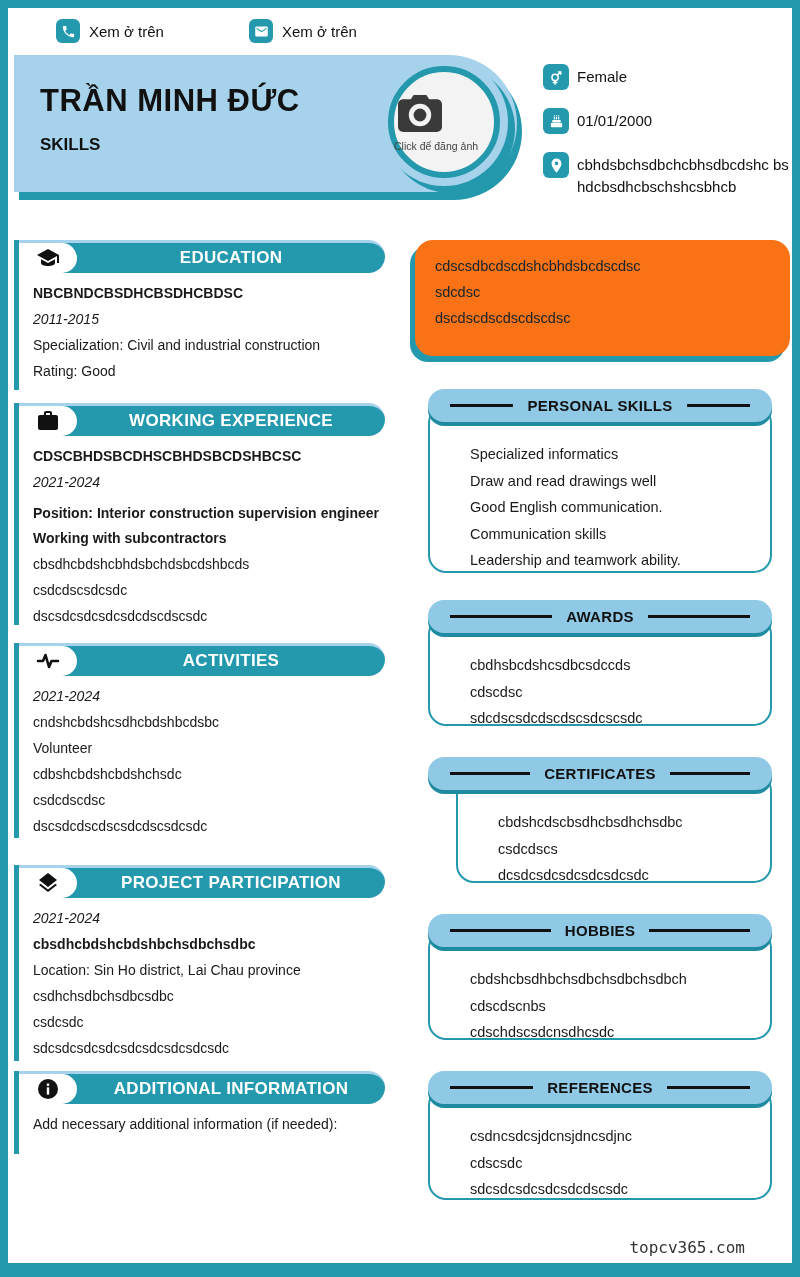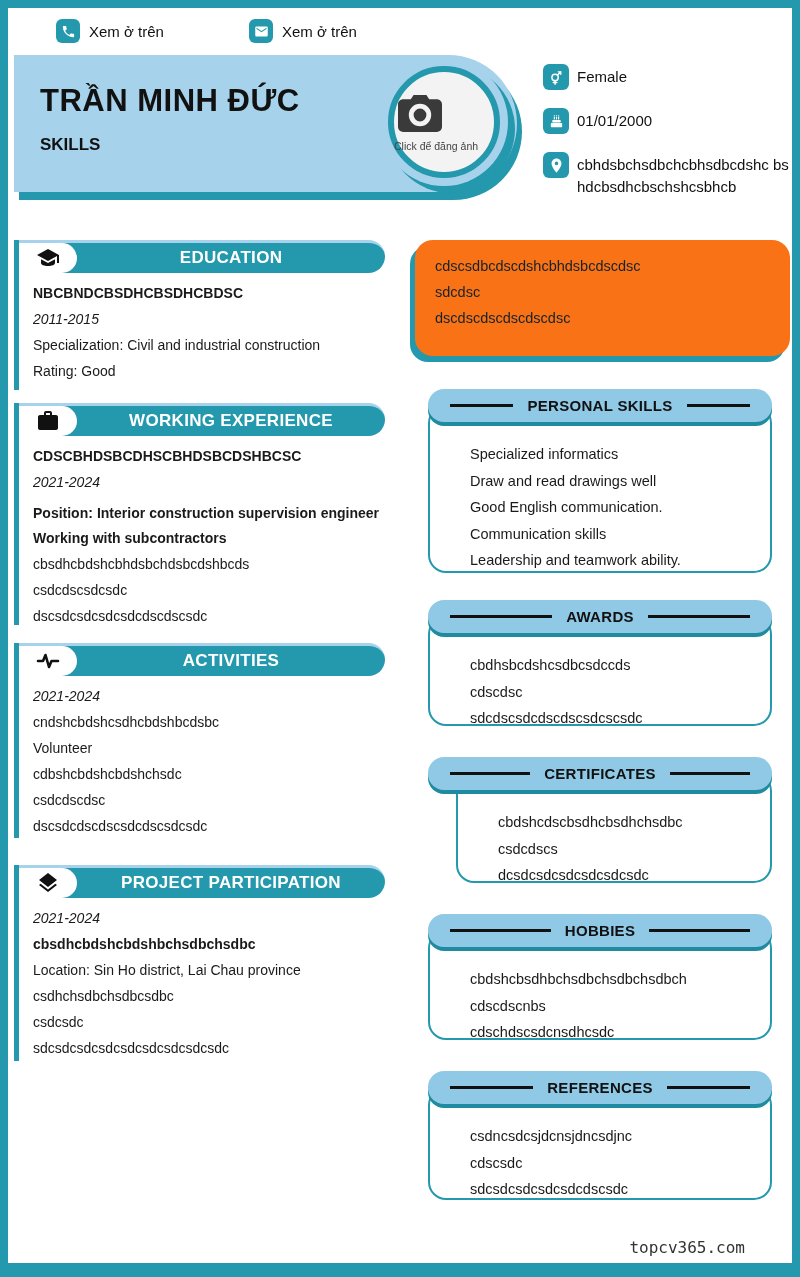--- a/index.html
+++ b/index.html
@@ -221,20 +221,35 @@
     <div class="content">
       <p class="i">2021-2024</p>
       <p class="b">cbsdhcbdshcbdshbchsdbchsdbc</p>
       <p>Location: Sin Ho district, Lai Chau province</p>
       <p>csdhchsdbchsdbcsdbc</p>
       <p>csdcsdc</p>
       <p>sdcsdcsdcsdcsdcsdcsdcsdcsdc</p>
     </div>
   </div>
 
+  <div class="lsec" id="sec-additional">
+    <div class="bar">
+      <span class="pill">
+        <svg viewBox="0 0 24 24">
+            <circle cx="12" cy="12" r="10" fill="#111"></circle>
+            <rect x="10.8" y="6.5" width="2.4" height="2.4" fill="#fff"></rect>
+            <rect x="10.8" y="10.4" width="2.4" height="7.2" fill="#fff"></rect>
+          </svg>
+      </span>
+      <span class="bar-title">ADDITIONAL INFORMATION</span>
+    </div>
+    <div class="content">
+      <p>Add necessary additional information (if needed):</p>
+    </div>
+  </div>
 
   <div class="objective-box">
     <p>cdscsdbcdscdshcbhdsbcdscdsc</p>
     <p>sdcdsc</p>
     <p>dscdscdscdscdscdsc</p>
   </div>
 
   <div class="rsec" id="sec-skills">
     <div class="rpill">
       <span class="dash"></span>

